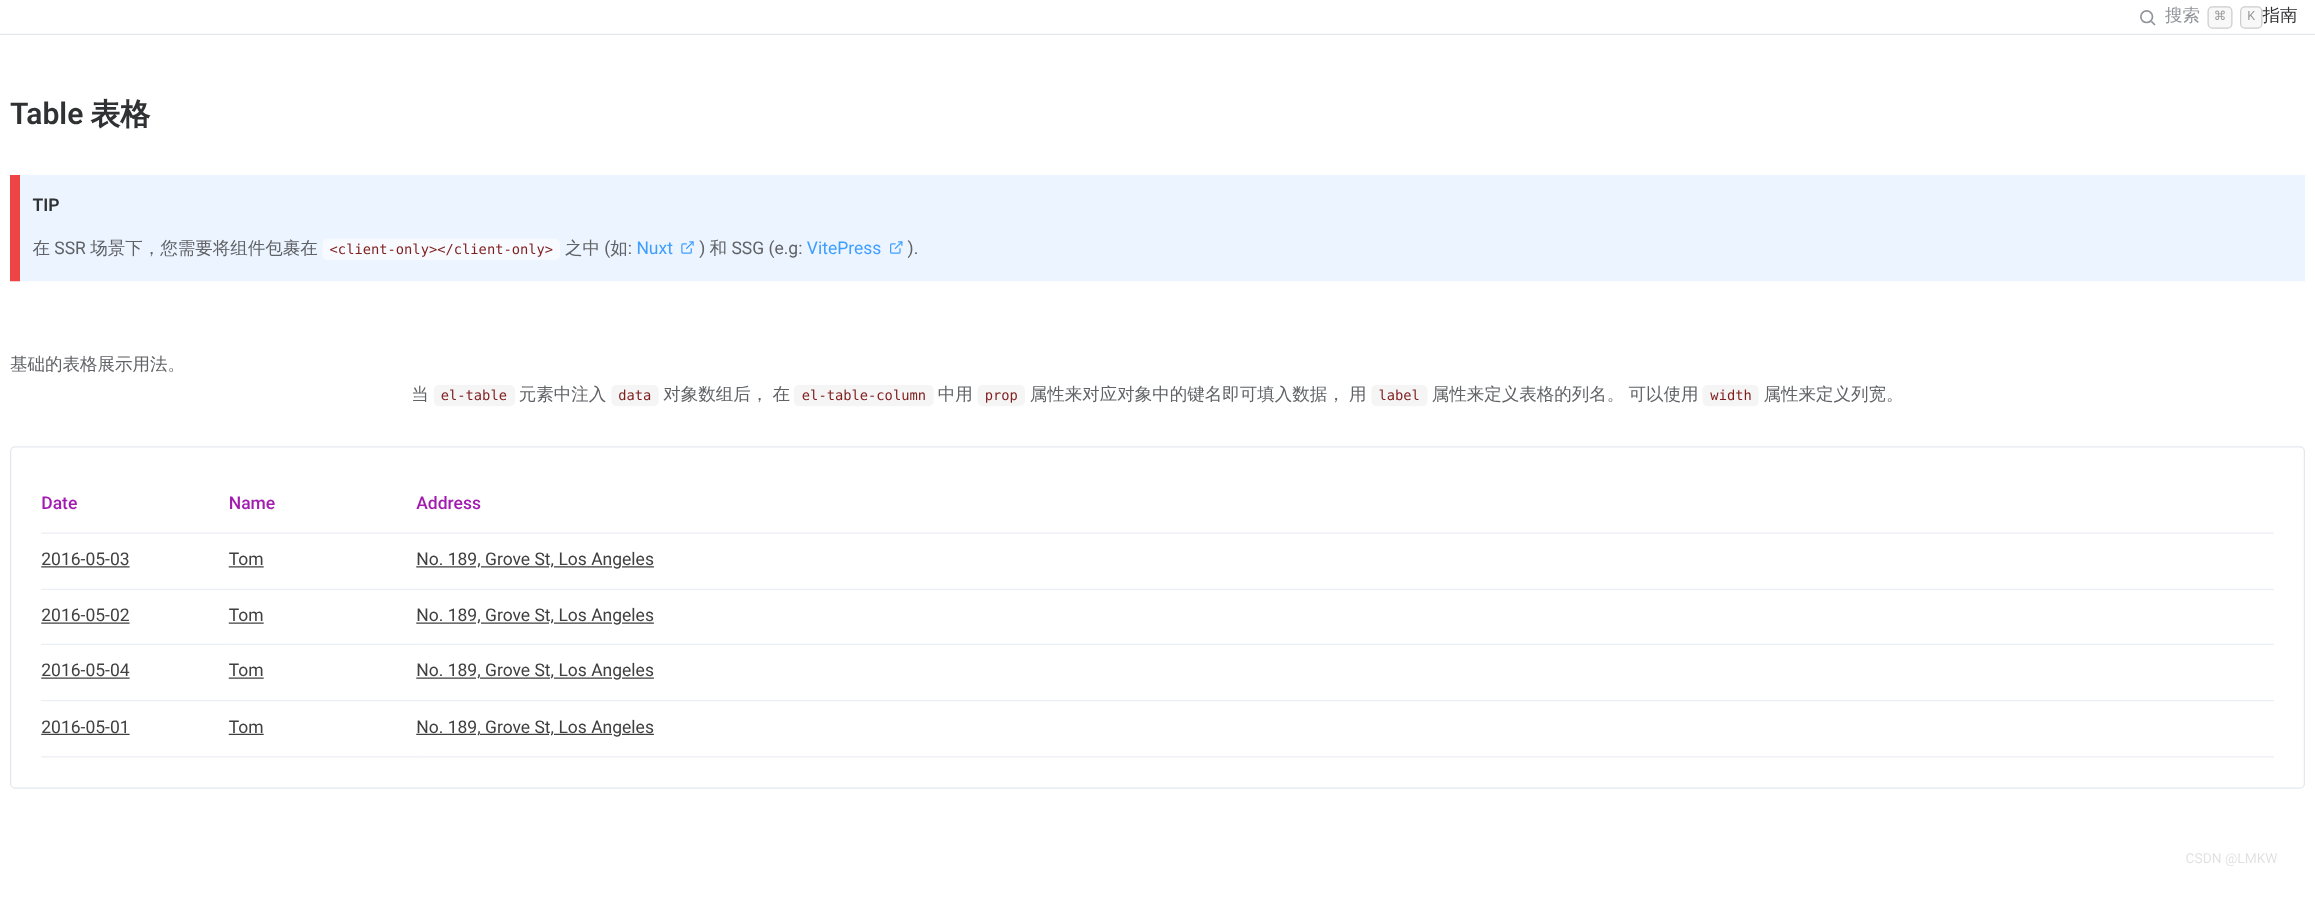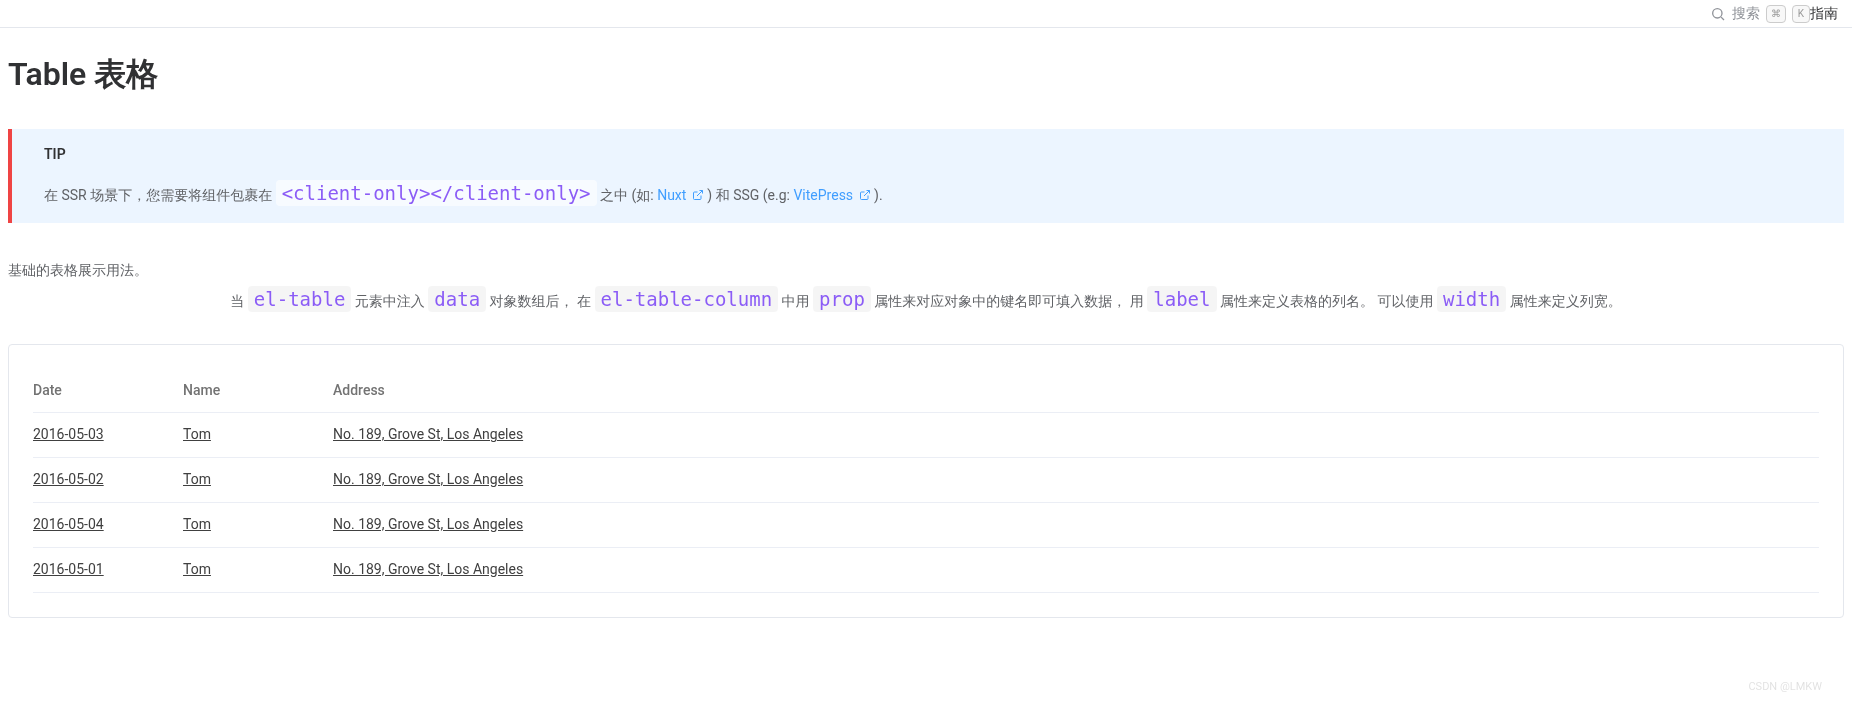--- a/index.html
+++ b/index.html
@@ -48,52 +48,52 @@
     }
     .nav-link {
       color: #303133;
       font-size: 14px;
     }
     .content {
       padding: 10px 8px 0 8px;
       max-width: 100%;
     }
     h1.page-title {
-      font-size: 32px;
+      font-size: 24px;
       font-weight: 600;
       color: #303133;
-      margin: 9px 0 28px 0;
+      margin: 33px 0 28px 0;
     }
     p.intro {
       color: #606266;
       margin-bottom: 30px;
     }
     .tip-box {
       background: #ecf5ff;
-      border-left: 4px solid #ef4444;
-      padding: 14px 32px;
-      margin-bottom: 36px;
+      border-left: 8px solid #ef4444;
+      padding: 14px 10px;
+      margin-bottom: 56px;
     }
     .tip-label {
       font-weight: 600;
       color: #303133;
       margin-bottom: 10px;
       font-size: 14px;
     }
     .tip-body {
       color: #606266;
       font-size: 14px;
     }
     code.inline {
       font-family: ui-monospace, SFMono-Regular, Menlo, Monaco, Consolas, monospace;
       background: rgba(0,0,0,0.04);
       border-radius: 4px;
       padding: 2px 6px;
-      font-size: 19px;
-      color: #8b5cf6;
+      font-size: 11px;
+      color: #7f1d1d;
     }
     .tip-body code.inline {
       background: rgba(255,255,255,0.6);
     }
     a.ext-link {
       color: #409eff;
       text-decoration: none;
     }
     a.ext-link svg {
       width: 12px;
@@ -124,21 +124,21 @@
       padding: 24px;
     }
     table.demo-table {
       width: 100%;
       border-collapse: collapse;
       font-size: 14px;
       table-layout: fixed;
     }
     table.demo-table thead th {
       text-align: left;
-      color: #737373;
+      color: #a21caf;
       font-weight: 500;
       padding: 10px 0;
       border-bottom: 1px solid #ebeef5;
     }
     table.demo-table tbody td {
       color: #404040;
       padding: 10px 0;
       border-bottom: 1px solid #ebeef5;
       text-decoration: underline;
     }

